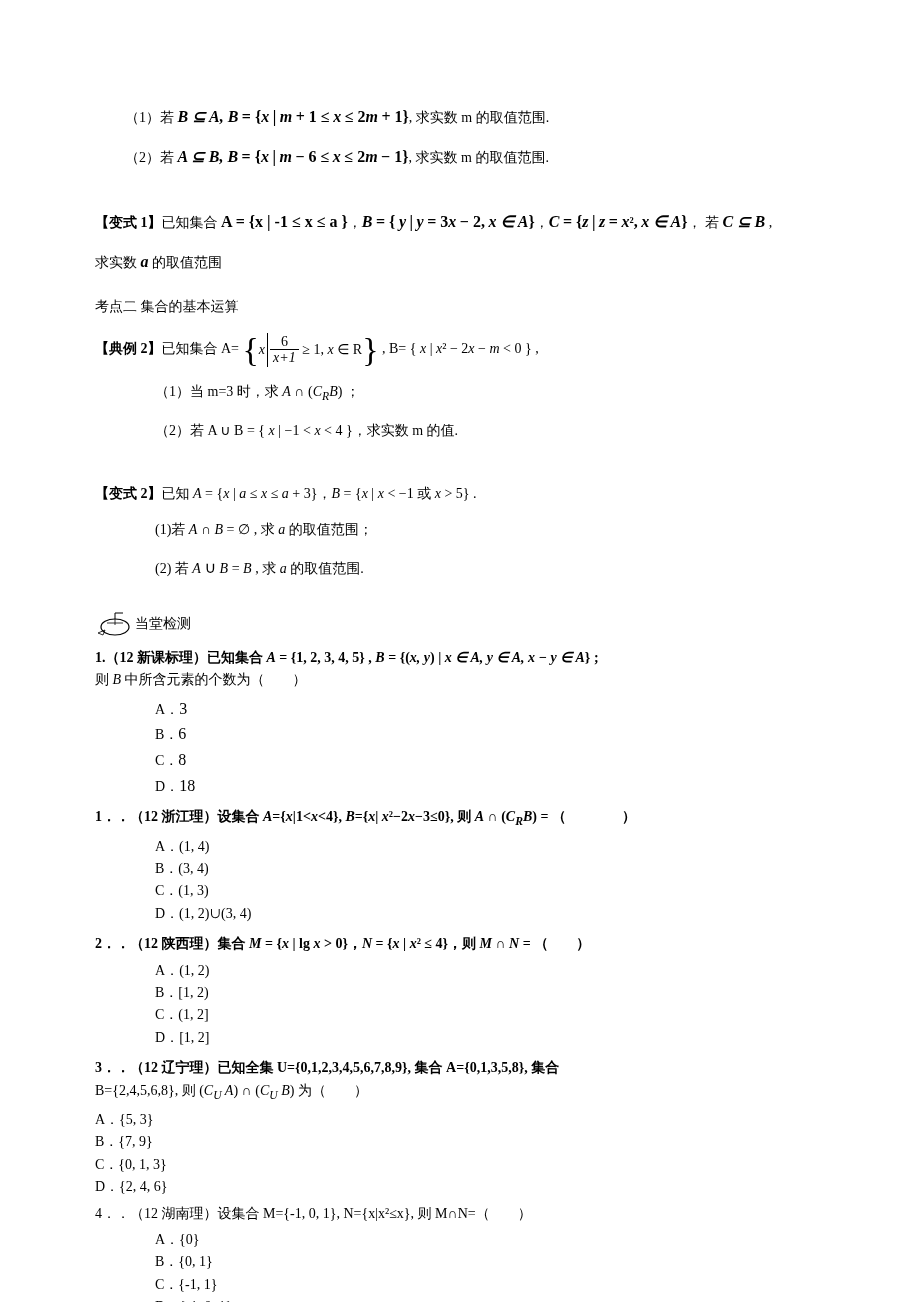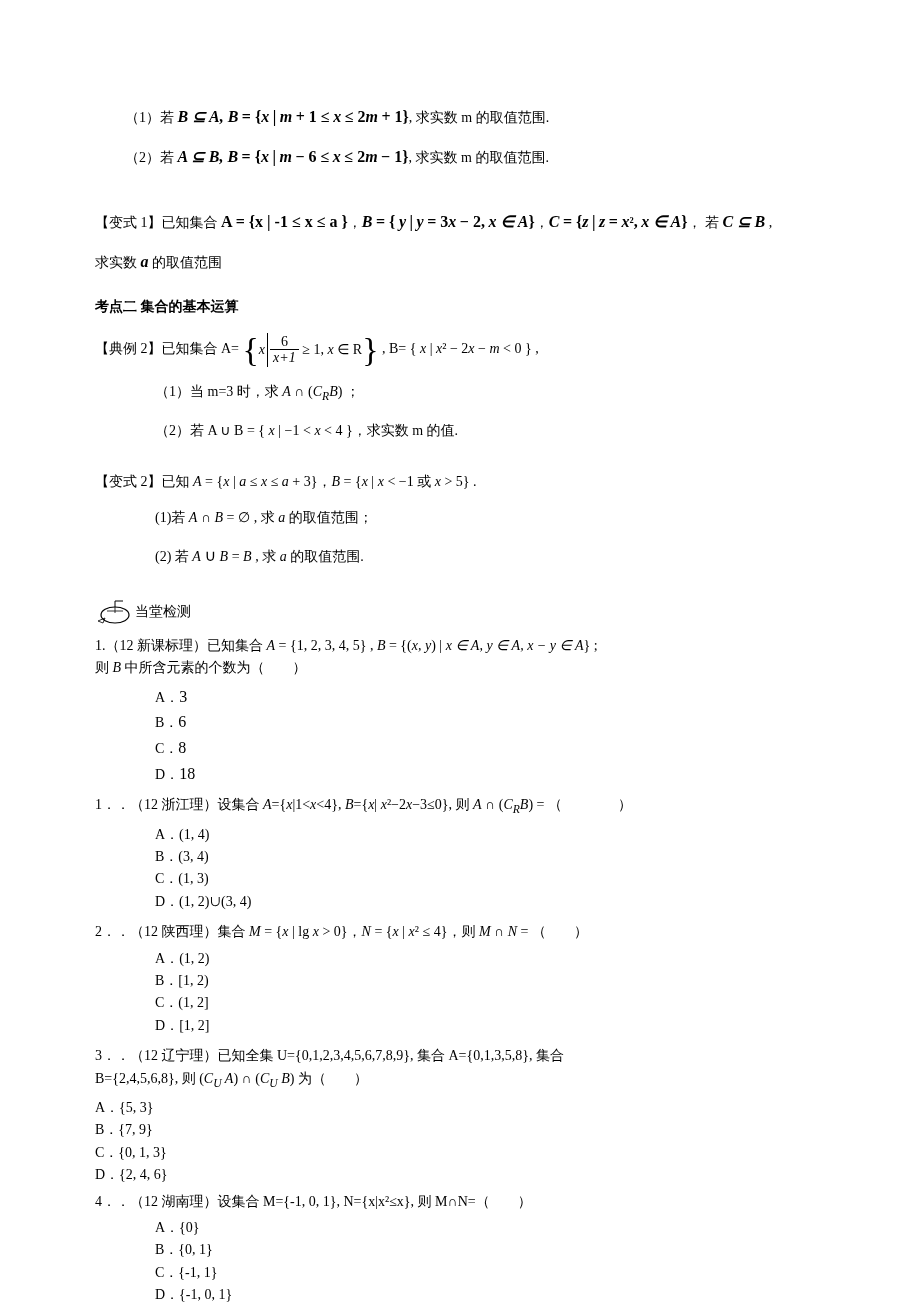--- a/index.html
+++ b/index.html
@@ -13,24 +13,24 @@
       padding: 90px 95px 60px 95px;
       box-sizing: border-box;
     }
     .para {
       margin: 14px 0;
     }
     .indent {
       margin-left: 30px;
     }
     .bold {
+      font-weight: bold;
+    }
+    .section-title {
       font-weight: normal;
-    }
-    .section-title {
-      font-weight: bold;
       margin: 22px 0 10px 0;
     }
     .math {
       font-family: "Times New Roman", serif;
       font-style: italic;
     }
     .mathup {
       font-family: "Times New Roman", serif;
       font-style: normal;
     }
@@ -52,20 +52,21 @@
       margin-left: 60px;
       margin-top: 4px;
       margin-bottom: 4px;
       flex-direction: column;
     }
     .opt {
       min-width: 150px;
     }
     .q {
       margin-top: 8px;
+      font-weight: bold;
     }
     .center {
       text-align: right;
       font-weight: bold;
       margin-top: 30px;
     }
     .frac {
       display: inline-block;
       vertical-align: middle;
       text-align: center;
@@ -135,21 +136,21 @@
 </div>
 
 <div class="para" style="margin-left:60px">
   （1）当 m=3 时，求 <span class="math"><i>A</i></span> ∩ <span class="mathup">(</span><span class="math"><i>C</i></span><sub class="math">R</sub><span class="math"><i>B</i></span><span class="mathup">)</span> ；
 </div>
 
 <div class="para" style="margin-left:60px">
   （2）若 A ∪ B = <span class="mathup">{</span> <span class="math"><i>x</i></span> <span class="mathup">| −1 &lt;</span> <span class="math"><i>x</i></span> <span class="mathup">&lt; 4 }</span>，求实数 m 的值.
 </div>
 
-<div class="para" style="margin-top:28px">
+<div class="para" style="margin-top:40px">
   <span class="bold">【变式 2】</span>已知 <span class="math"><i>A</i></span> <span class="mathup">= {</span><span class="math"><i>x</i></span> <span class="mathup">|</span> <span class="math"><i>a</i></span> <span class="mathup">≤</span> <span class="math"><i>x</i></span> <span class="mathup">≤</span> <span class="math"><i>a</i></span> <span class="mathup">+ 3}</span>，<span class="math"><i>B</i></span> <span class="mathup">= {</span><span class="math"><i>x</i></span> <span class="mathup">|</span> <span class="math"><i>x</i></span> <span class="mathup">&lt; −1</span> 或 <span class="math"><i>x</i></span> <span class="mathup">&gt; 5}</span> .
 </div>
 <div class="para" style="margin-left:60px">(1)若 <span class="math"><i>A</i></span> ∩ <span class="math"><i>B</i></span> = ∅ , 求 <span class="math"><i>a</i></span> 的取值范围；</div>
 <div class="para" style="margin-left:60px;margin-top:0">(2) 若 <span class="math"><i>A</i></span> <span class="big">∪</span> <span class="math"><i>B</i></span> = <span class="math"><i>B</i></span> , 求 <span class="math"><i>a</i></span> 的取值范围.</div>
 
 <div class="icon-row">
   <svg class="mouse-icon" viewBox="0 0 40 26">
     <ellipse cx="20" cy="16" rx="14" ry="8" fill="none" stroke="#000" stroke-width="1.2"></ellipse>
     <path d="M20 8 L20 2 L28 2" fill="none" stroke="#000" stroke-width="1"></path>
     <line x1="12" y1="12" x2="28" y2="12" stroke="#000" stroke-width="0.8"></line>

